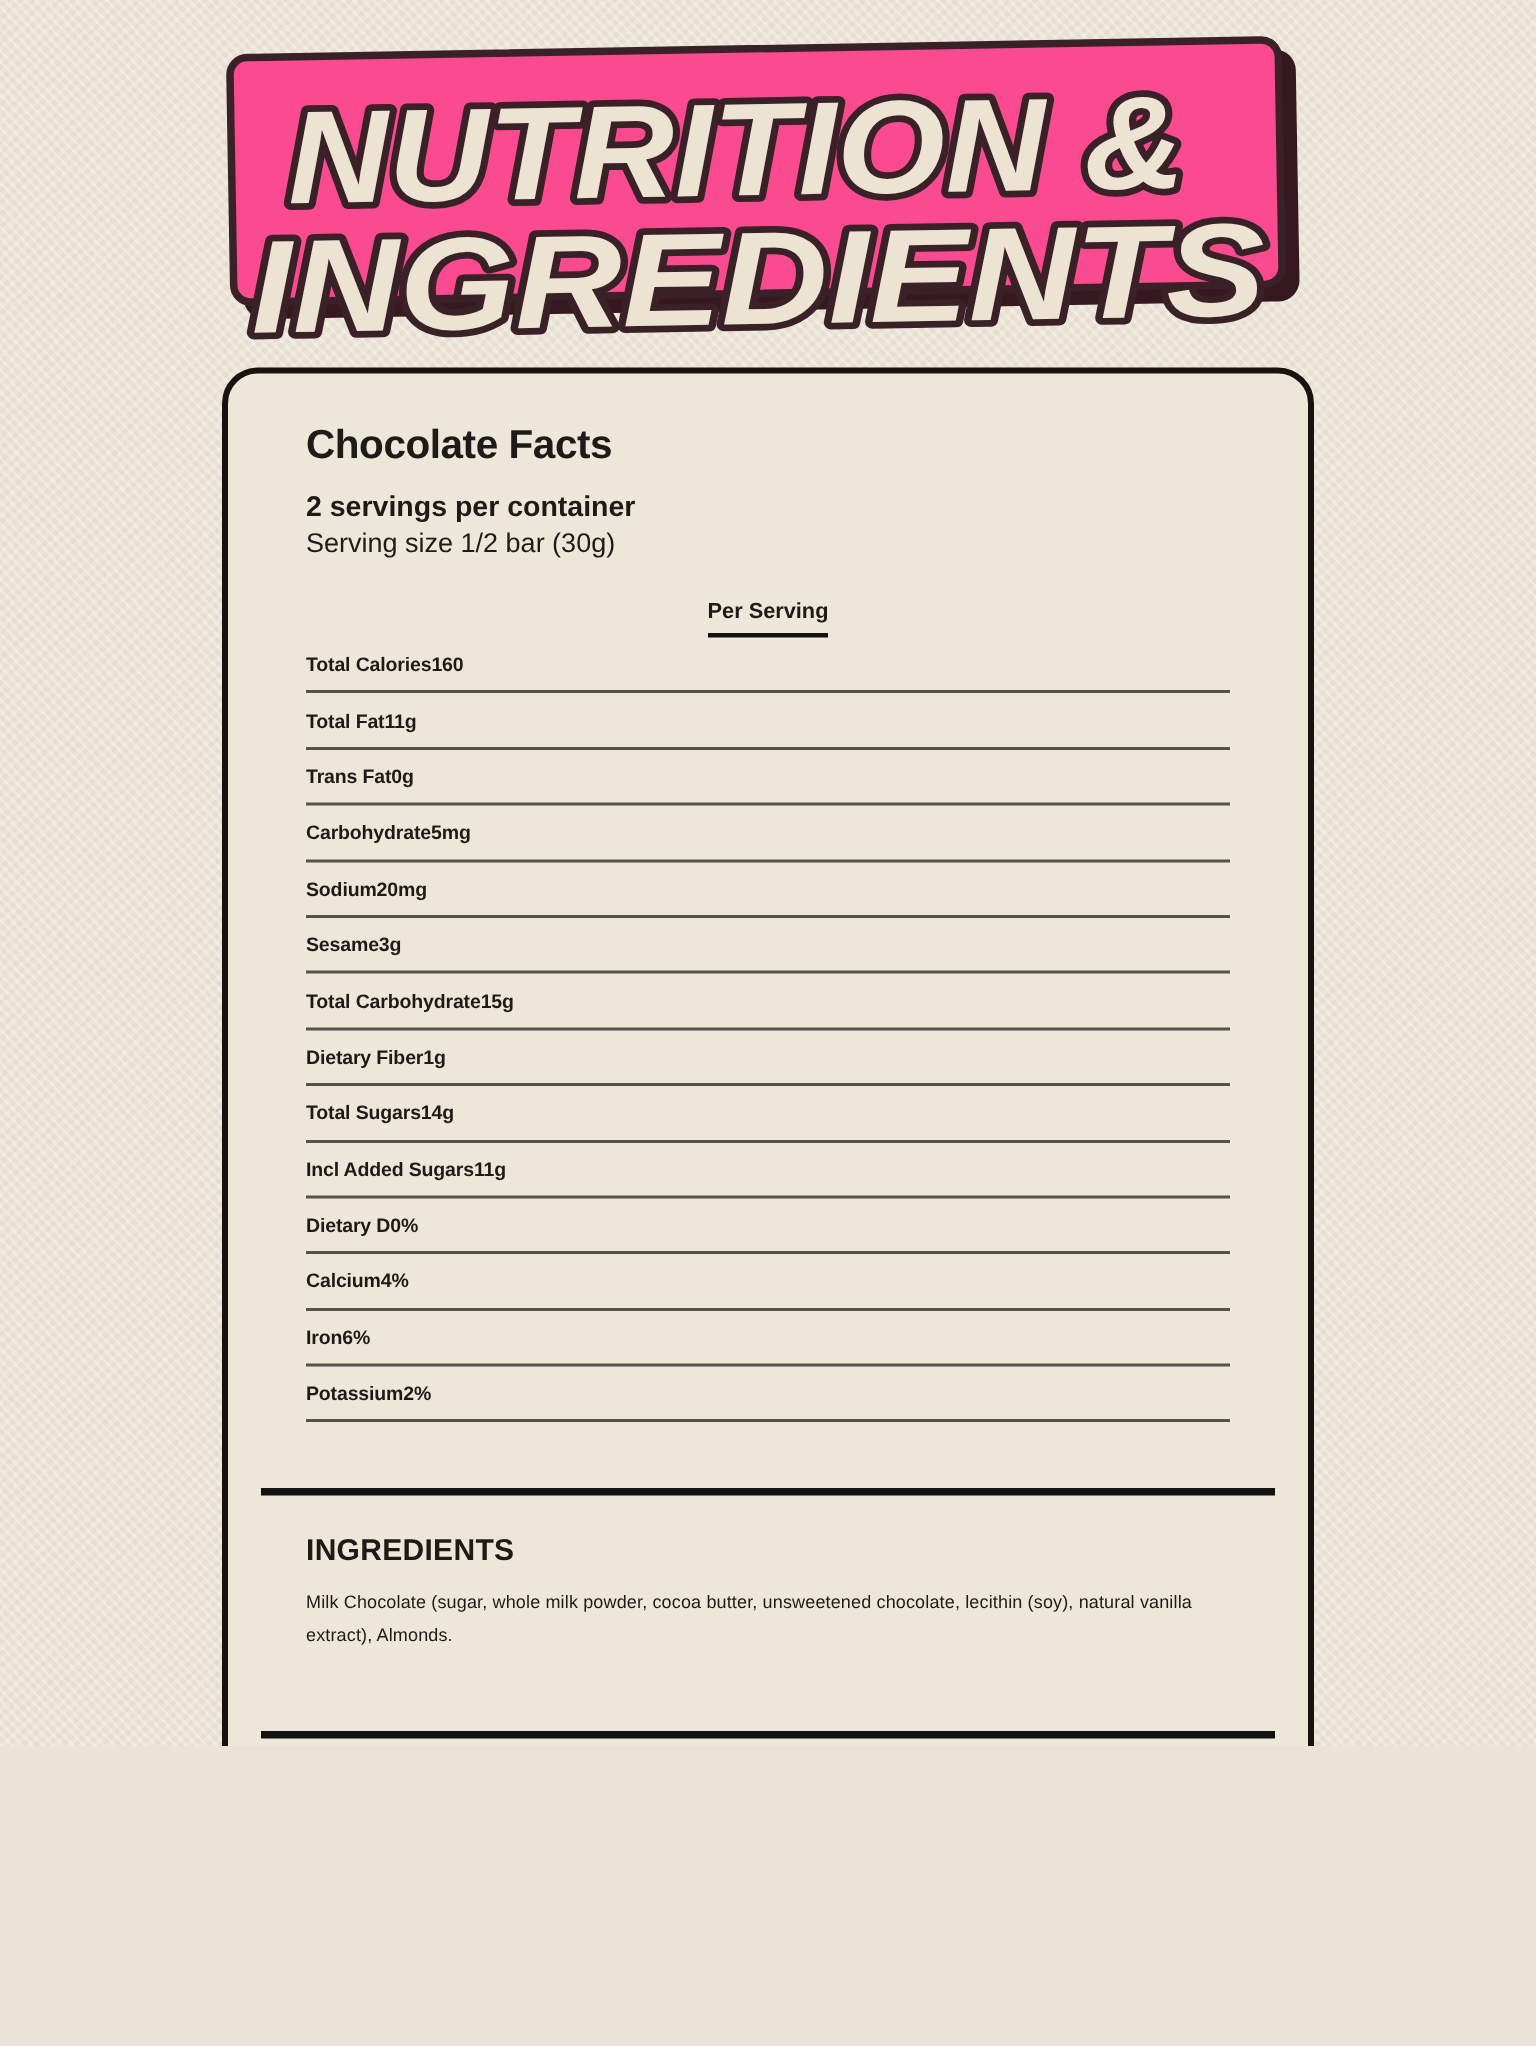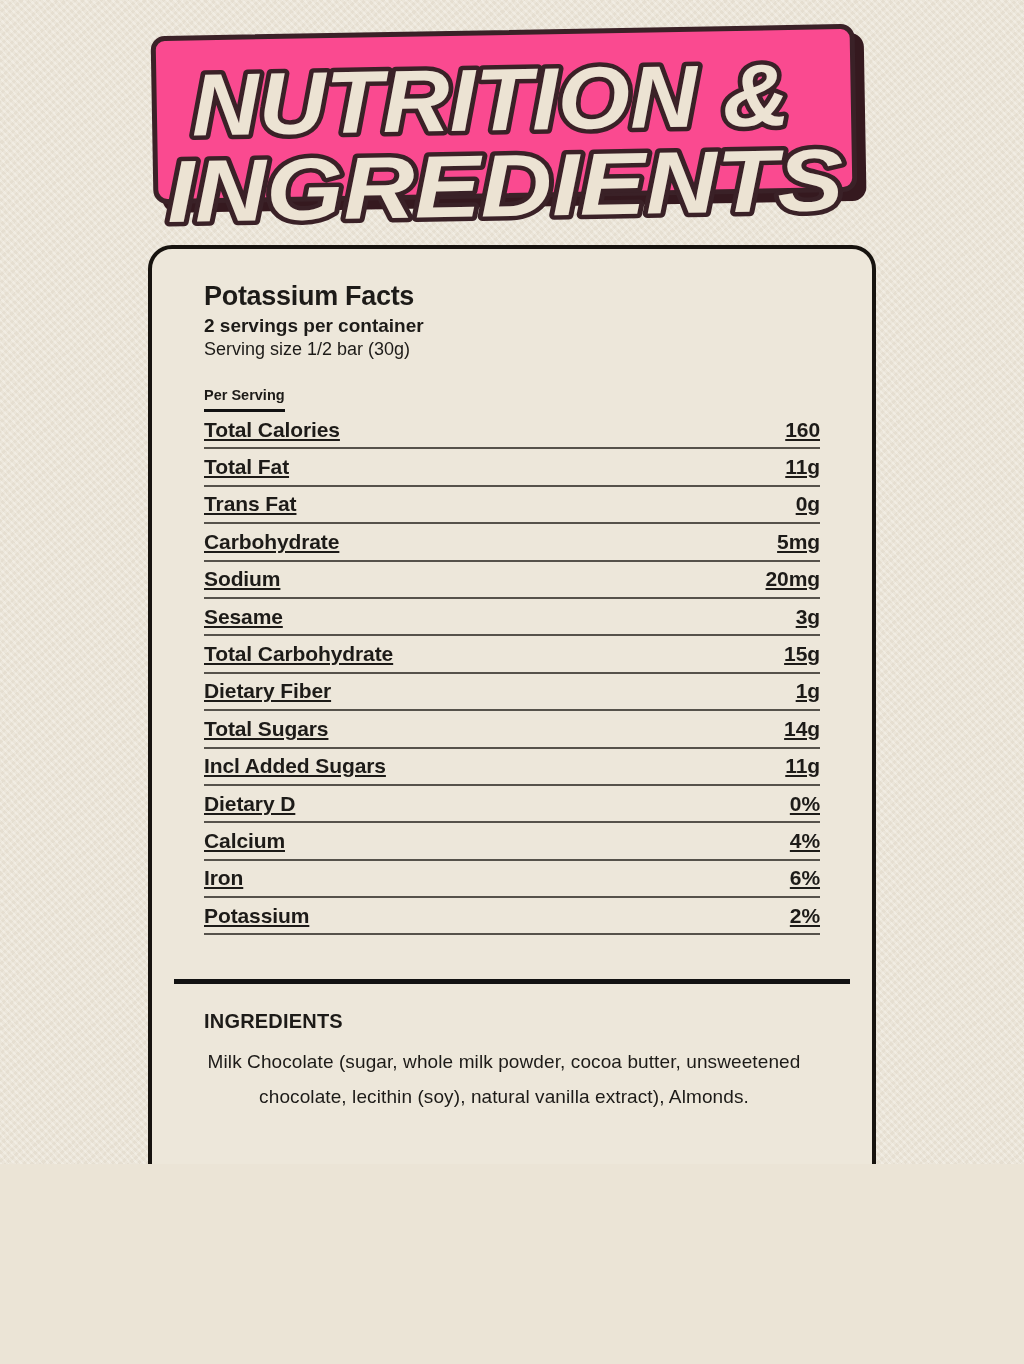--- a/index.html
+++ b/index.html
@@ -58,42 +58,40 @@
     height: 1063px;
     background: #EDE7DA;
     border: 4px solid #17130F;
     border-radius: 24px;
     padding: 32px 22px 34px 22px;
     color: #1D1B18;
   }
   .inner-pad { padding: 0 30px; }
 
   .nf-title { font-size: 27px; font-weight: 700; letter-spacing: -0.3px; }
-  .nf-servings { font-size: 19px; font-weight: 700; margin-top: 3px; }
+  .nf-servings { font-size: 19px; font-weight: 700; margin-top: 16px; }
   .nf-serving-size { font-size: 18px; font-weight: 400; margin-top: 2px; }
 
-  .col-header-row { text-align: left; margin-top: 26px; }
+  .col-header-row { text-align: center; margin-top: 26px; }
   .col-header {
     display: inline-block;
     font-size: 14.5px;
     font-weight: 700;
     padding-bottom: 6px;
     border-bottom: 3px solid #121212;
   }
 
   .nf-table { margin-top: 0; }
   .nf-row {
     display: flex;
-    justify-content: space-between;
     align-items: center;
     height: 37.4px;
     border-bottom: 2px solid #56524B;
-    font-size: 21px;
-    font-weight: 700;
-    text-decoration: underline;
+    font-size: 13px;
+    font-weight: 700;
   }
   .nf-label { letter-spacing: -0.1px; }
   .nf-value { letter-spacing: -0.1px; }
 
   .thick-divider {
     height: 5px;
     background: #121212;
     border: none;
     margin: 0;
   }
@@ -101,44 +99,43 @@
   .div2 { margin-top: 26px; }
 
   .section { padding-top: 26px; padding-bottom: 26px; }
   .section-heading {
     font-size: 20px;
     font-weight: 700;
     letter-spacing: 0.2px;
   }
   .section-text {
     margin-top: 12px;
-    font-size: 19px;
+    font-size: 12px;
     line-height: 1.8;
     max-width: 600px;
     letter-spacing: 0.1px;
-    text-align: center;
   }
 </style>
 </head>
 <body>
 
 <div class="page">
 
   <div class="logo-wrap">
     <div class="logo-box"></div>
     <svg class="logo-svg" width="704" height="230" viewBox="0 0 704 230" aria-hidden="true">
       <text x="40" y="118" font-size="88" textLength="598" lengthAdjust="spacingAndGlyphs">NUTRITION &amp;</text>
       <text x="14" y="204" font-size="88" textLength="676" lengthAdjust="spacingAndGlyphs">INGREDIENTS</text>
     </svg>
   </div>
 
   <div class="card">
 
     <div class="inner-pad">
-      <div class="nf-title">Potassium Facts</div>
+      <div class="nf-title">Chocolate Facts</div>
       <div class="nf-servings">2 servings per container</div>
       <div class="nf-serving-size">Serving size 1/2 bar (30g)</div>
 
       <div class="col-header-row">
         <span class="col-header">Per Serving</span>
       </div>
 
       <div class="nf-table">
         <div class="nf-row">
           <span class="nf-label">Total Calories</span>

